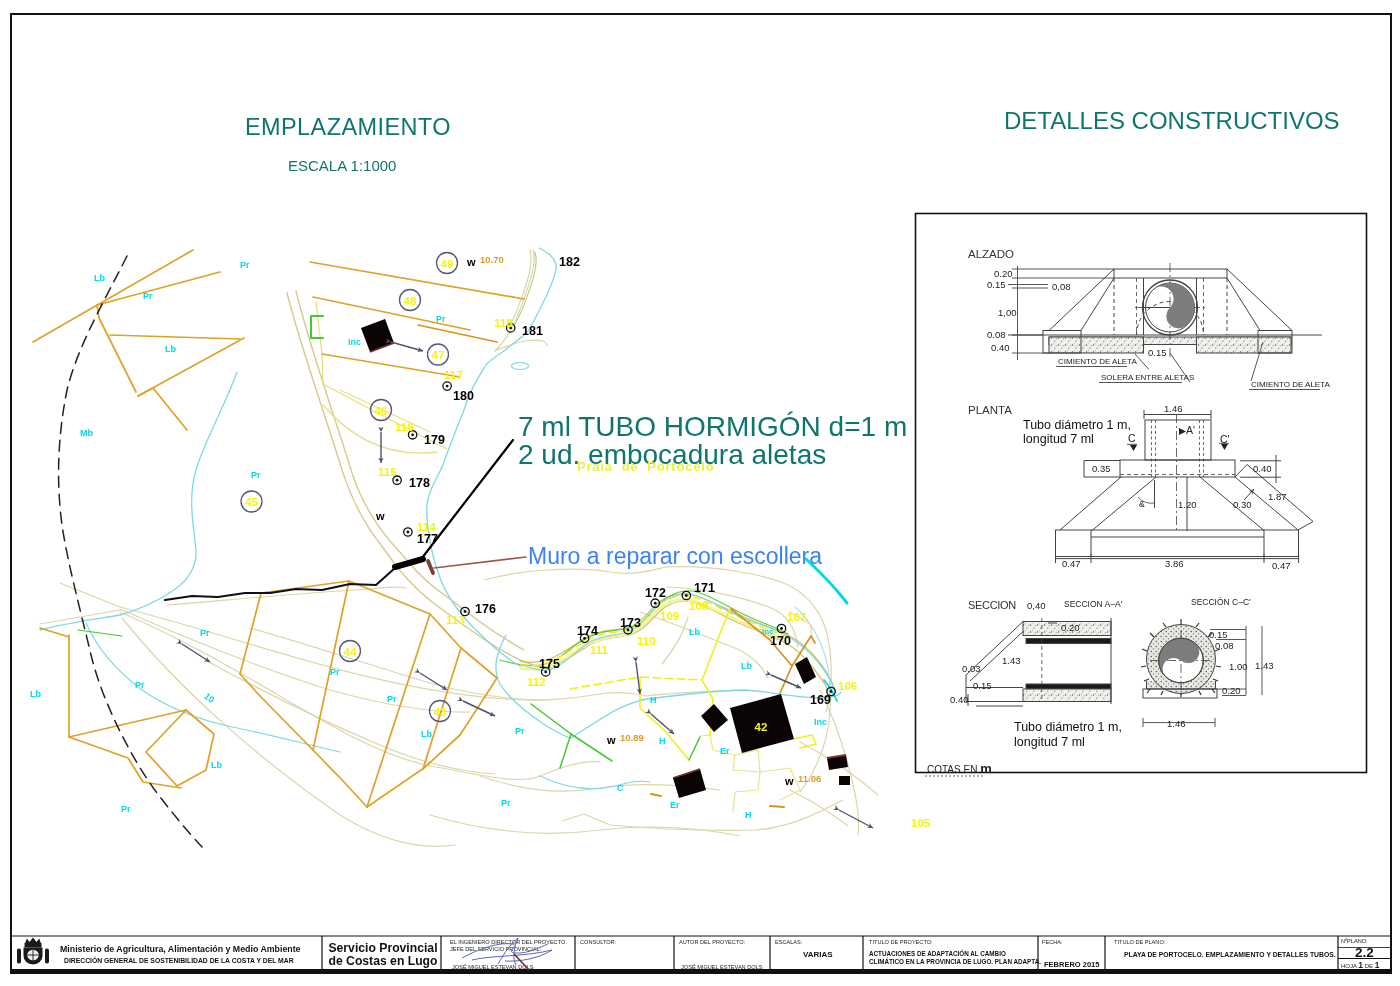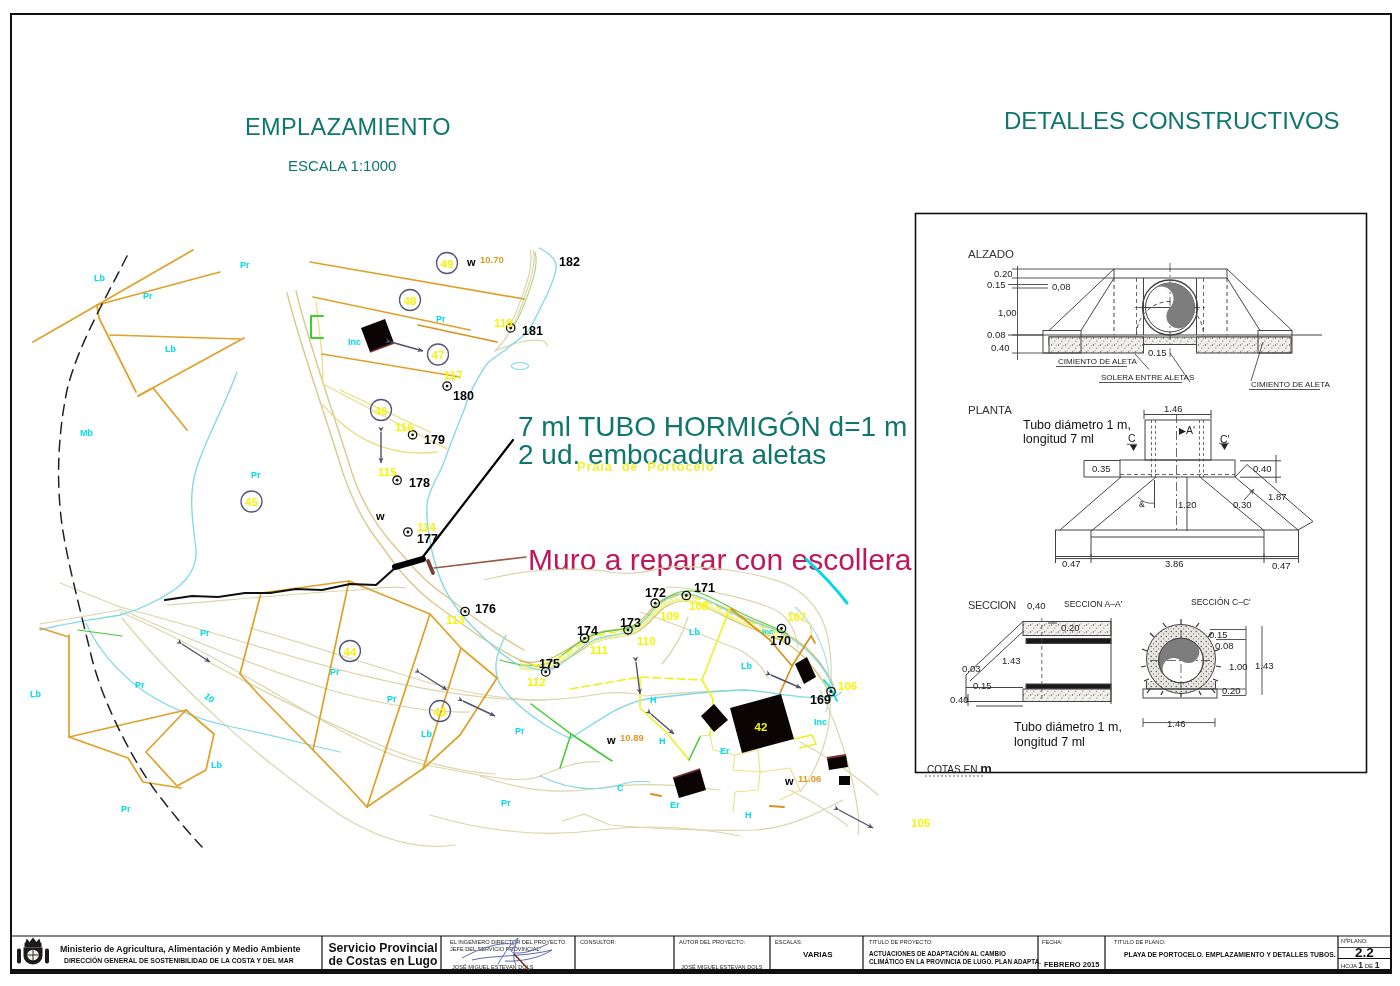--- a/index.html
+++ b/index.html
@@ -17,21 +17,21 @@
 
 <div class="t" style="left:245px;top:157px;font-size:15px;margin-left:43px;">ESCALA 1:1000</div>
 
 <div class="t" style="left:1004px;top:107px;font-size:24px;">DETALLES CONSTRUCTIVOS</div>
 
 
 <div class="t" style="left:518px;top:411px;font-size:28px;">7 ml TUBO HORMIGÓN d=1 m</div>
 
 <div class="t" style="left:518px;top:439px;font-size:28px;">2 ud. embocadura aletas</div>
 
-<div class="t" style="left:528px;top:543px;font-size:30px;color:#be185d;">Muro a reparar con escollera</div>
+<div class="t" style="left:528px;top:543px;font-size:23px;color:#3b82f6;">Muro a reparar con escollera</div>
 
 <svg id="map" style="position:absolute;left:0;top:0;" width="1400" height="986" viewBox="0 0 1400 986">
 <defs>
 <marker id="ah" markerWidth="7" markerHeight="6" refX="5.5" refY="3" orient="auto" markerUnits="userSpaceOnUse">
   <path d="M0,0.3 L5.5,3 L0,5.7 L1.8,3 Z" fill="#50506a"></path>
 </marker>
 </defs>
 <g fill="none" stroke-linecap="round" stroke-linejoin="round">
 
 <g stroke="#dbd5a8" stroke-width="1.2">

